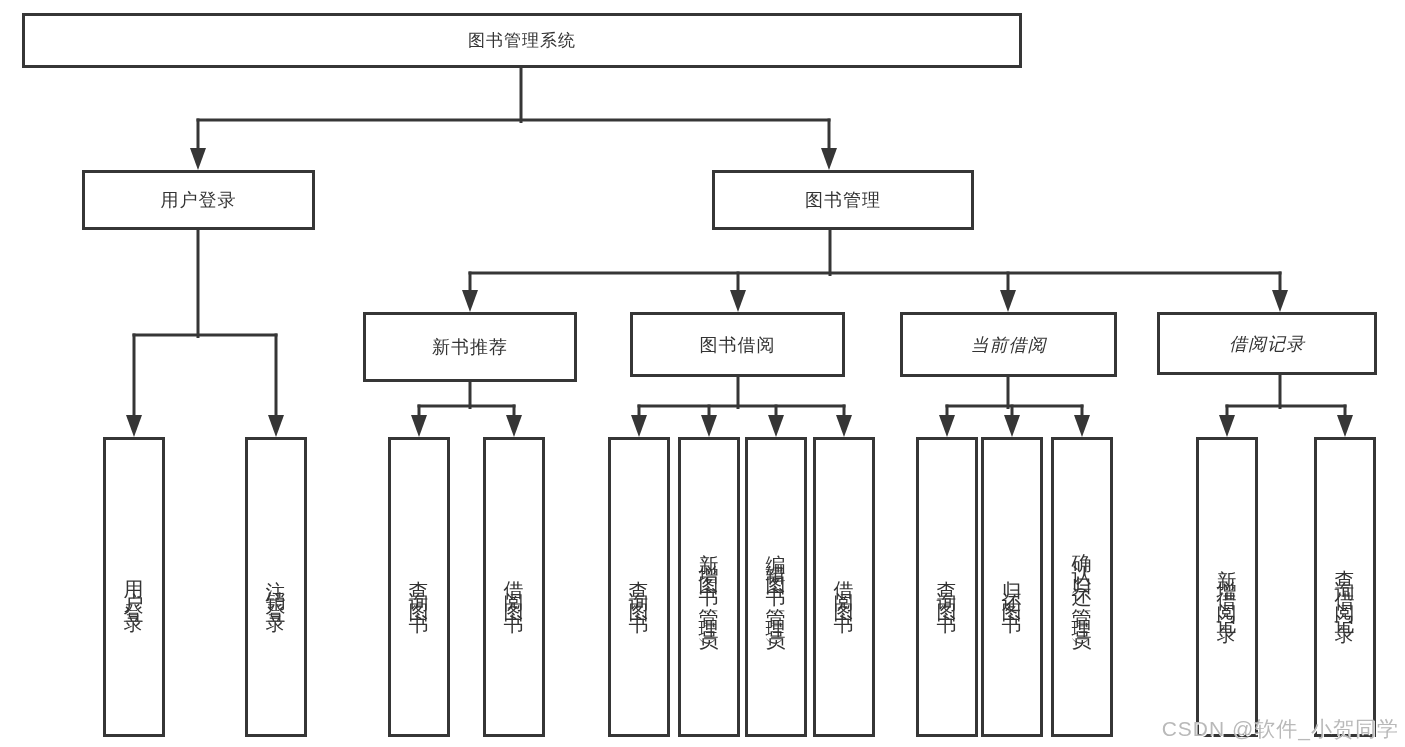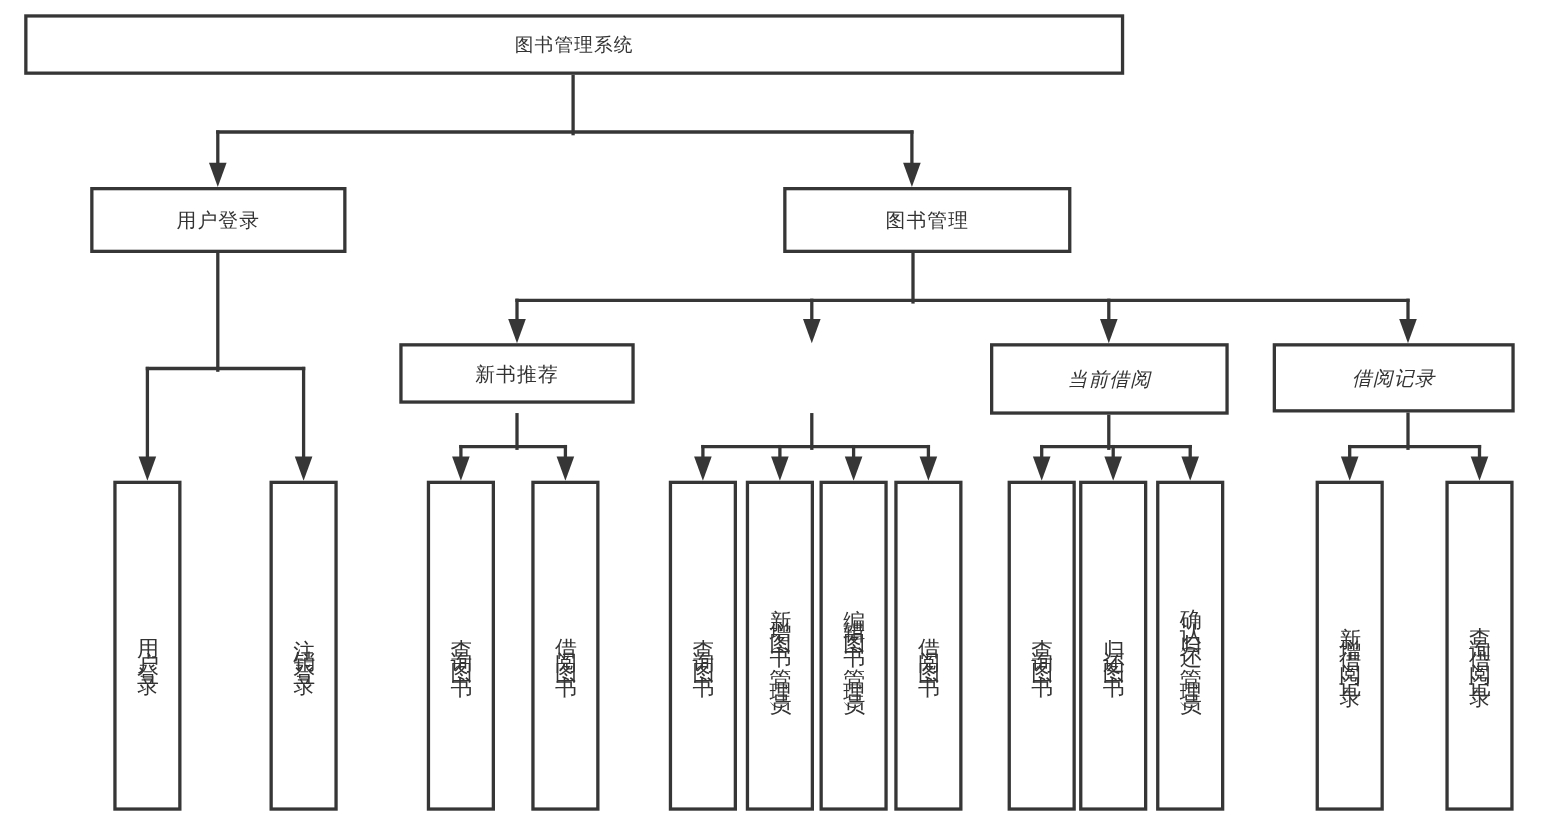--- a/index.html
+++ b/index.html
@@ -103,22 +103,25 @@
     <span class="h-label">图书管理系统</span>
   </div>
 
   <div class="node" style="left:82px;top:170px;width:233px;height:60px;">
     <span class="h-label">用户登录</span>
   </div>
   <div class="node" style="left:712px;top:170px;width:262px;height:60px;">
     <span class="h-label">图书管理</span>
   </div>
 
-  <div class="node" style="left:363px;top:312px;width:214px;height:55px;">
+  <div class="node" style="left:363px;top:312px;width:214px;height:70px;">
     <span class="h-label">新书推荐</span>
+  </div>
+  <div class="node" style="left:630px;top:312px;width:215px;height:65px;">
+    <span class="h-label">图书借阅</span>
   </div>
   <div class="node" style="left:900px;top:312px;width:217px;height:65px;font-style:italic;">
     <span class="h-label">当前借阅</span>
   </div>
   <div class="node" style="left:1157px;top:312px;width:220px;height:63px;font-style:italic;">
     <span class="h-label">借阅记录</span>
   </div>
 
   <div class="node leaf" style="left:103px;top:437px;width:62px;height:300px;">
     <span>用户登录</span>
@@ -157,13 +160,14 @@
     <span>确认归还（管理员）</span>
   </div>
 
   <div class="node leaf" style="left:1196px;top:437px;width:62px;height:300px;">
     <span>新增借阅记录</span>
   </div>
   <div class="node leaf" style="left:1314px;top:437px;width:62px;height:300px;">
     <span>查询借阅记录</span>
   </div>
 
+  <div class="watermark">CSDN @软件_小贺同学</div>
 </div>
 
 </body></html>

